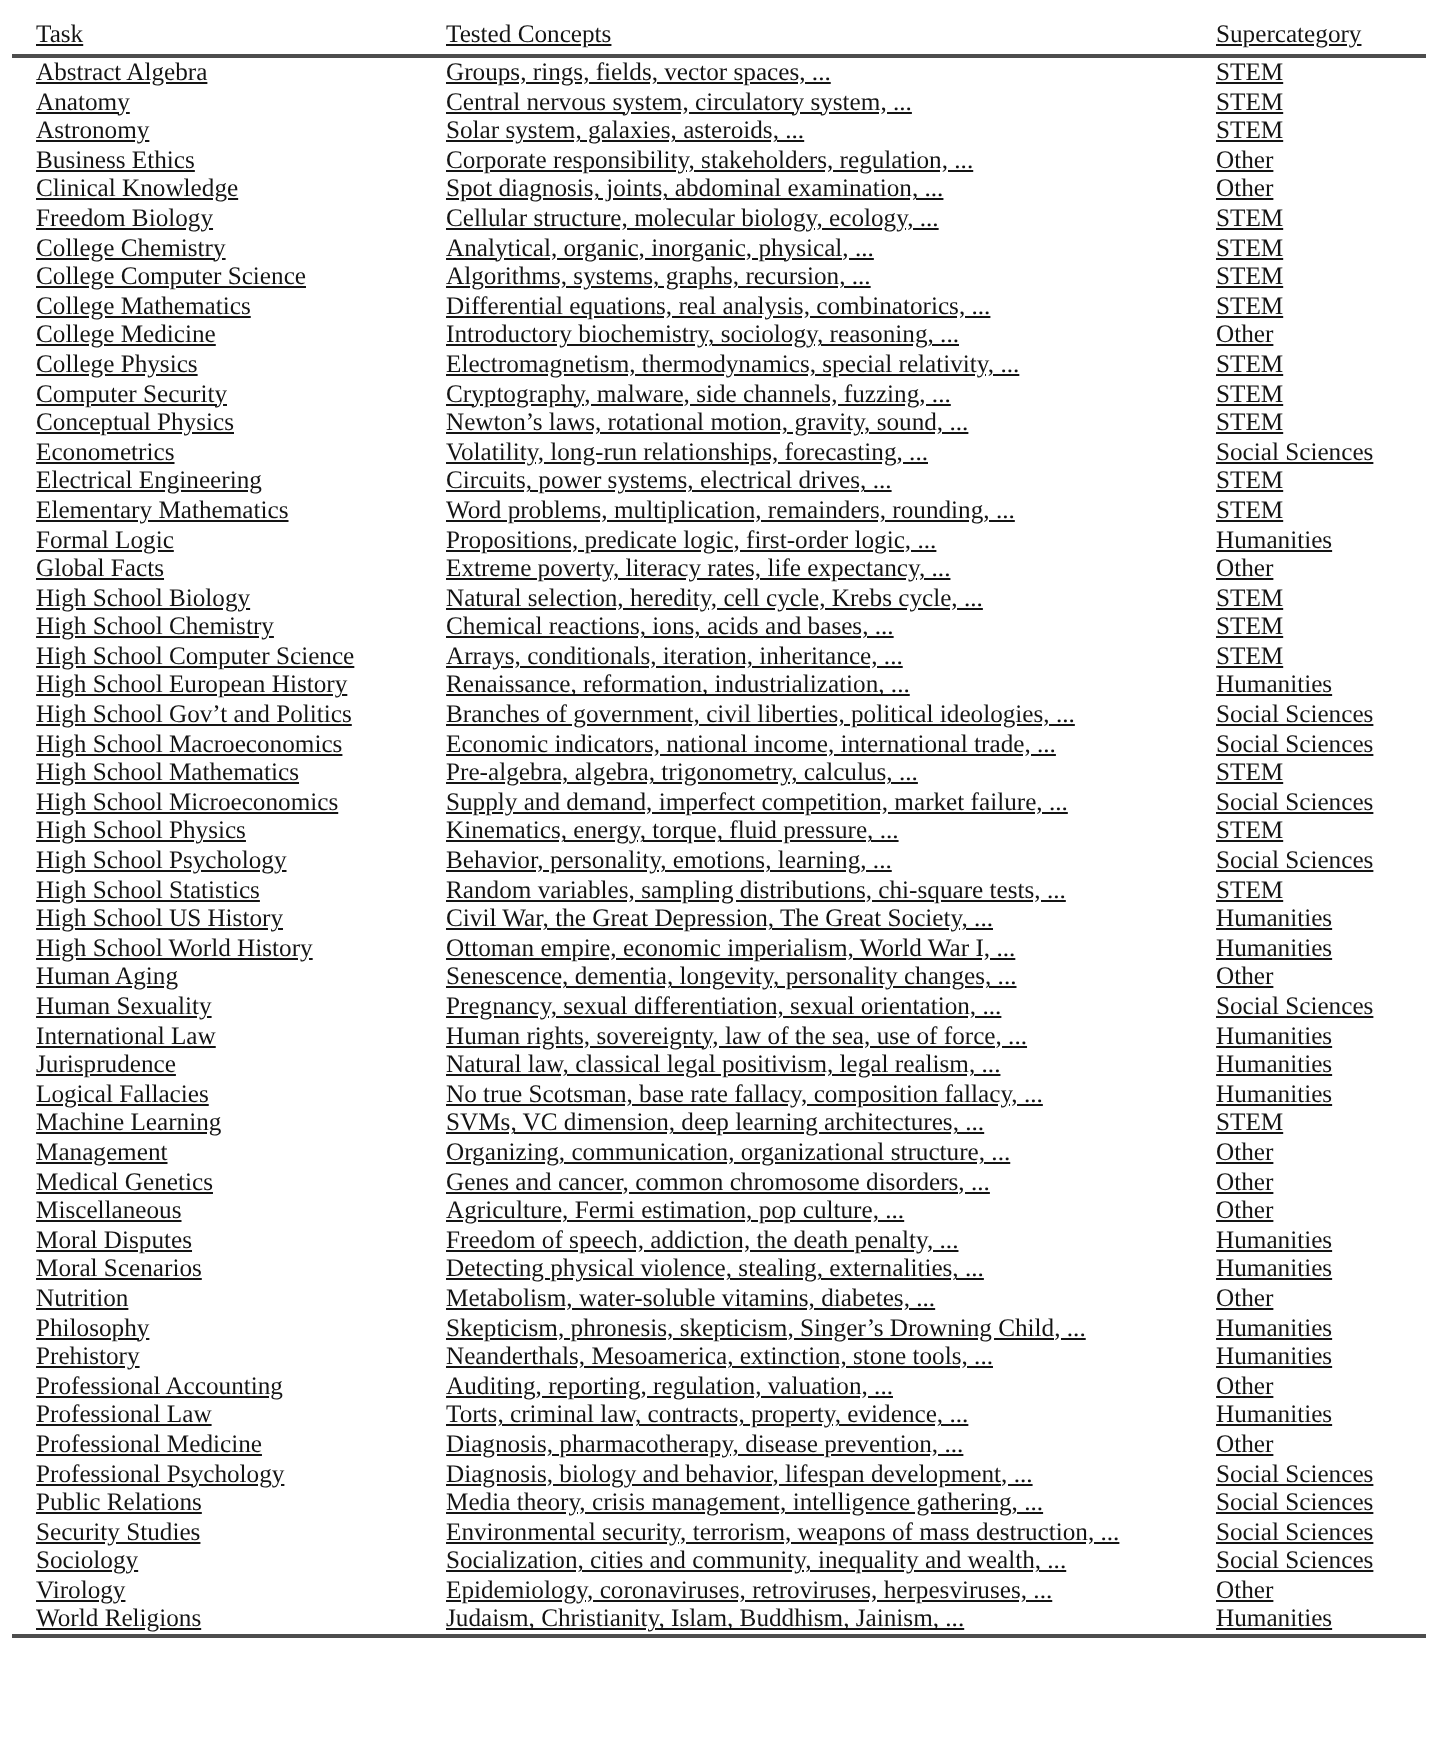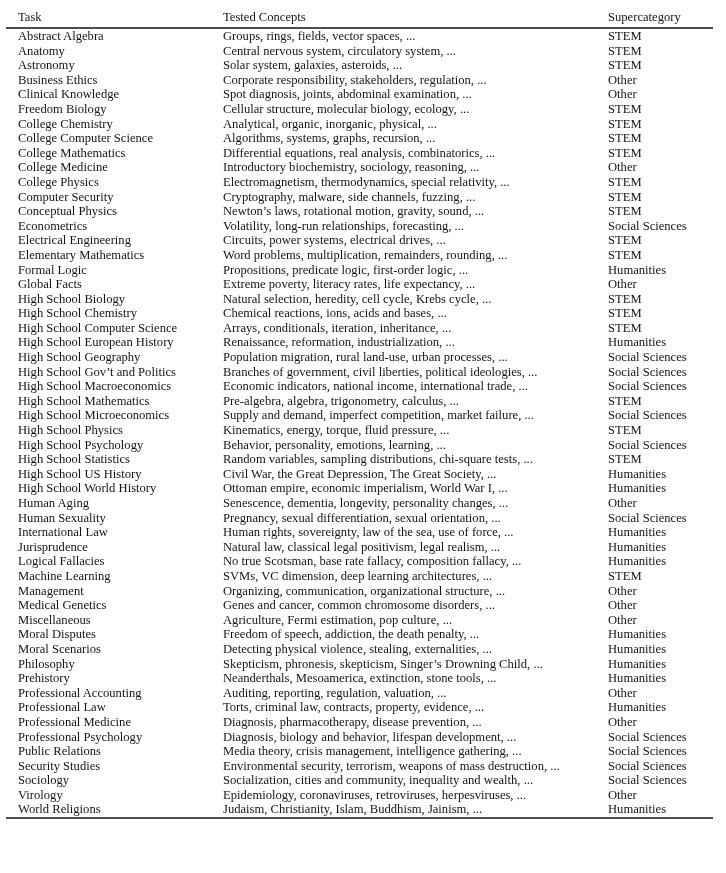--- a/index.html
+++ b/index.html
@@ -12,20 +12,21 @@
     height: 873px;
     overflow: hidden;
     font-family: "Liberation Serif", serif;
     color: #141414;
   }
   table.paper-table {
     border-collapse: collapse;
     table-layout: fixed;
     width: 707px;
     margin: 8px 0 0 6px;
+    text-decoration: underline;
   }
   table.paper-table th,
   table.paper-table td {
     font-weight: normal;
     text-align: left;
     vertical-align: middle;
     padding: 0;
     white-space: nowrap;
     overflow: hidden;
     font-size: 12.6px;
@@ -168,25 +169,20 @@
         <td class="col-task">High School Computer Science</td>
         <td>Arrays, conditionals, iteration, inheritance, ...</td>
         <td class="col-super">STEM</td>
       </tr>
       <tr>
         <td class="col-task">High School European History</td>
         <td>Renaissance, reformation, industrialization, ...</td>
         <td class="col-super">Humanities</td>
       </tr>
       <tr>
-        <td class="col-task">High School Geography</td>
-        <td>Population migration, rural land-use, urban processes, ...</td>
-        <td class="col-super">Social Sciences</td>
-      </tr>
-      <tr>
         <td class="col-task">High School Gov’t and Politics</td>
         <td>Branches of government, civil liberties, political ideologies, ...</td>
         <td class="col-super">Social Sciences</td>
       </tr>
       <tr>
         <td class="col-task">High School Macroeconomics</td>
         <td>Economic indicators, national income, international trade, ...</td>
         <td class="col-super">Social Sciences</td>
       </tr>
       <tr>
@@ -271,20 +267,25 @@
       </tr>
       <tr>
         <td class="col-task">Moral Disputes</td>
         <td>Freedom of speech, addiction, the death penalty, ...</td>
         <td class="col-super">Humanities</td>
       </tr>
       <tr>
         <td class="col-task">Moral Scenarios</td>
         <td>Detecting physical violence, stealing, externalities, ...</td>
         <td class="col-super">Humanities</td>
+      </tr>
+      <tr>
+        <td class="col-task">Nutrition</td>
+        <td>Metabolism, water-soluble vitamins, diabetes, ...</td>
+        <td class="col-super">Other</td>
       </tr>
       <tr>
         <td class="col-task">Philosophy</td>
         <td>Skepticism, phronesis, skepticism, Singer’s Drowning Child, ...</td>
         <td class="col-super">Humanities</td>
       </tr>
       <tr>
         <td class="col-task">Prehistory</td>
         <td>Neanderthals, Mesoamerica, extinction, stone tools, ...</td>
         <td class="col-super">Humanities</td>

